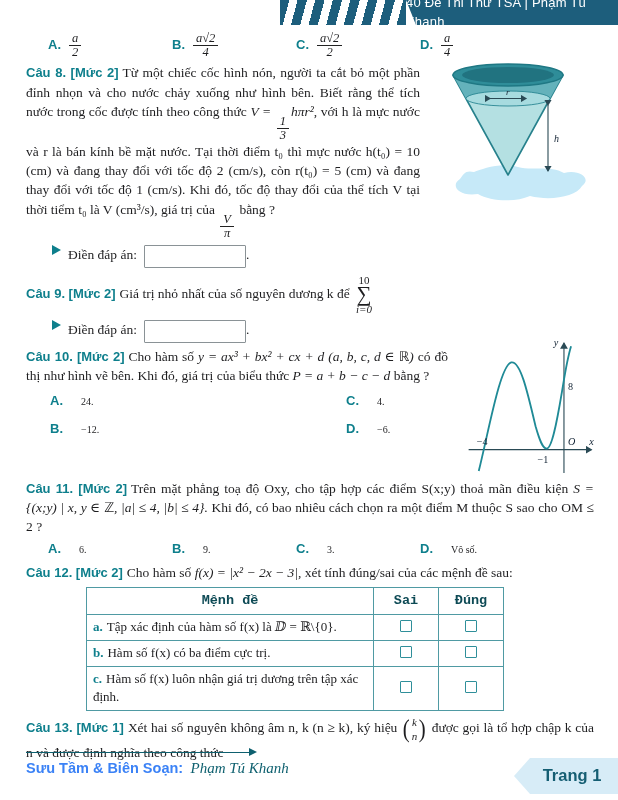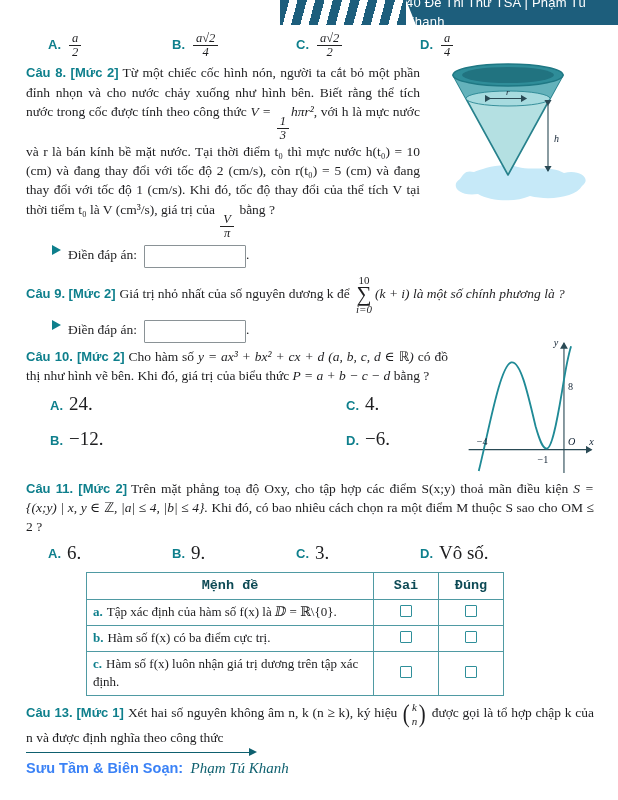--- a/index.html
+++ b/index.html
@@ -37,21 +37,21 @@
   .binom{display:inline-flex;align-items:center;vertical-align:middle;line-height:1;margin:0 1px;}
   .binom .paren{font-size:26px;font-weight:300;line-height:1;transform:scaleX(.8);}
   .binom .col{display:inline-flex;flex-direction:column;align-items:center;
     font-size:11px;font-style:italic;line-height:1.3;margin:0 1px;}
   
   .opts4{display:flex;margin:4px 0 2px 22px;}
   .opts4 .opt{flex:0 0 124px;display:inline-flex;align-items:center;}
   .olet{font-family:"Liberation Sans","DejaVu Sans",sans-serif;font-weight:bold;color:#0e7f8c;
     font-size:13px;margin-right:6px;}
   .opts2col{display:grid;grid-template-columns:296px 150px;row-gap:8px;margin:6px 0 2px 24px;}
-  .optval{font-size:19px;}
+  .optval{font-size:10px;margin-left:12px;}
   
   .answer{display:flex;margin:5px 0 3px 26px;}
   .arrow-icon{width:0;height:0;border-left:9px solid #0e7f8c;border-top:5px solid transparent;
     border-bottom:5px solid transparent;margin-right:7px;}
   .anslabel{margin-right:7px;}
   .ansbox{width:92px;height:21px;border:1px solid #8a9296;background:#fff;border-radius:1px;padding:0 4px;
     font-family:inherit;font-size:13px;}
   
   .fig-cone{float:right;width:168px;height:152px;margin:-6px -4px 0 10px;}
   
@@ -161,21 +161,21 @@
     </div>
     <div style="clear:both"></div>
   </div>
 
   <div class="qblock">
     <p class="q">
       <b class="qlabel">Câu 9. [Mức 2]</b><span>Giá trị nhỏ nhất của số nguyên dương k để </span><span class="bigsum">
           <span class="upper">10</span>
           <span class="sigma">∑</span>
           <span class="lower">i=0</span>
-        </span><span class="mi">(k + i) là một số chính phương là ?</span>
+        </span>
     </p>
     <div class="answer">
       <span class="arrow-icon"></span>
       <span class="anslabel">Điền đáp án:</span>
       <input class="ansbox" style="">
       <span>.</span>
     </div>
   </div>
 
   <div class="qblock q10wrap">
@@ -226,20 +226,23 @@
           <span class="optval">3.</span>
         </span>
       <span class="opt">
           <b class="olet">D.</b>
           <span class="optval">Vô số.</span>
         </span>
     </div>
   </div>
 
   <div class="qblock">
+    <p class="q">
+      <b class="qlabel">Câu 12. [Mức 2]</b><span>Cho hàm số </span><span class="mi">f(x) = |x² − 2x − 3|</span><span>, xét tính đúng/sai của các mệnh đề sau:</span>
+    </p>
     <table class="tf">
       <tbody>
           <tr>
         <th>Mệnh đề</th>
         <th style="width:52px;margin-top:25px;">Sai</th>
         <th style="width:52px;">Đúng</th>
       </tr>
       <tr>
         <td class="stmt"><b class="rowkey">a.</b><span>Tập xác định của hàm số f(x) là ⅅ = ℝ\{0}.</span></td>
         <td class="cbc"><span class="cb"></span></td>
@@ -274,13 +277,16 @@
   </div>
 
 </div>
 
 <div class="footer">
   <div class="credit">
     <div class="credit-line"></div>
     <span class="credit-label">Sưu Tầm &amp; Biên Soạn:</span>
     <span class="credit-name">Phạm Tú Khanh</span>
   </div>
+  <div class="badge">
+    <span>Trang 1</span>
+  </div>
 </div>
 
 </body></html>

